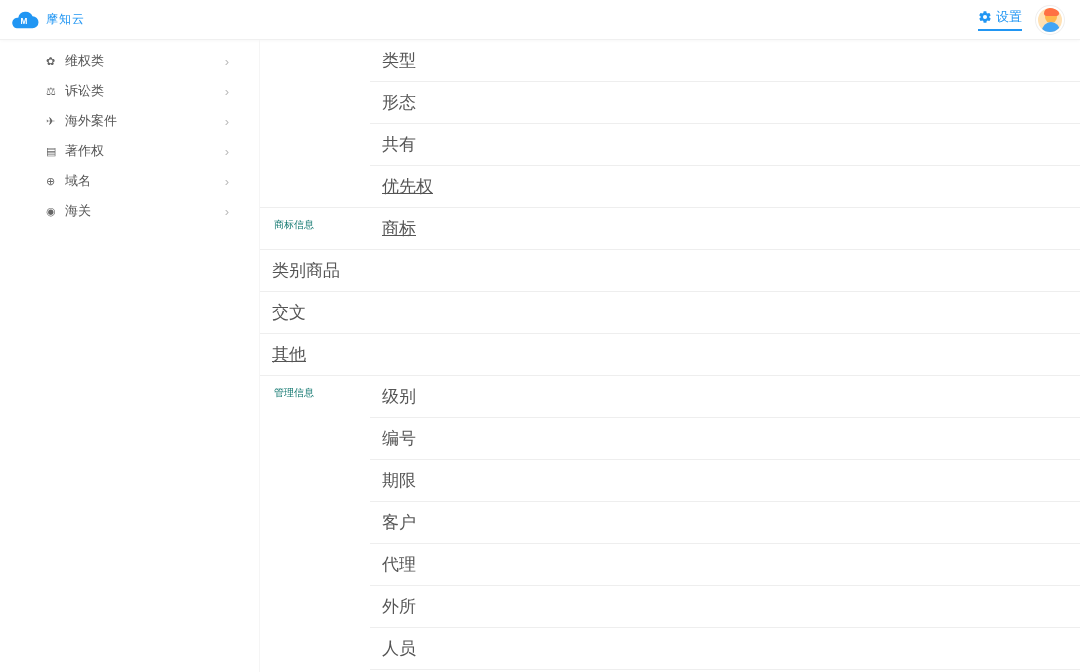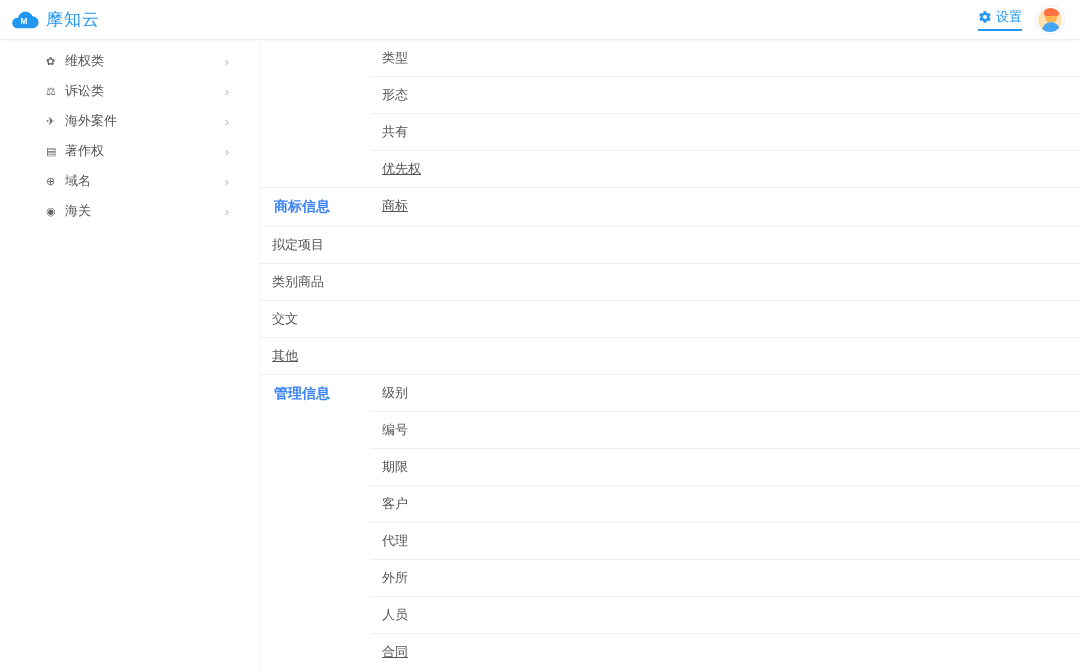--- a/index.html
+++ b/index.html
@@ -26,21 +26,21 @@
       align-items: center;
       gap: 6px;
     }
     .logo-icon {
       width: 30px;
       height: 22px;
       position: relative;
     }
     .logo-icon svg { display: block; }
     .logo-text {
-      font-size: 17px;
+      font-size: 12px;
       font-weight: 500;
       color: #2196f3;
       letter-spacing: 1px;
     }
     .header-right {
       display: flex;
       align-items: center;
       gap: 14px;
     }
     .settings-link {
@@ -128,35 +128,34 @@
       font-size: 13px;
     }
     .content {
       flex: 1;
       overflow: auto;
     }
     .sub-row {
       border-bottom: 1px solid #eee;
       padding: 9px 12px;
       color: #555;
-      font-size: 13px;
+      font-size: 17px;
       cursor: pointer;
     }
     .sub-row:last-child { }
     .group-wrap {
       display: flex;
       border-bottom: 1px solid #eee;
     }
     .group-wrap:last-child { border-bottom: none; }
     .group-label {
       width: 110px;
       padding: 10px 8px 10px 14px;
-      color: #3b82f6;
-      font-size: 14px;
-      font-weight: bold;
+      color: #0f766e;
+      font-size: 10px;
     }
     .group-rows {
       flex: 1;
     }
     .group-rows .sub-row {
       border-bottom: 1px solid #eee;
     }
     .group-rows .sub-row:last-child { border-bottom: none; text-decoration: underline; }
   </style>
 </head>
@@ -241,21 +240,20 @@
         </div>
       </div>
       <div class="group-wrap">
         <div class="group-label">商标信息</div>
         <div class="group-rows">
           <div class="sub-row">商标</div>
         </div>
       </div>
       <div class="group-wrap">
         <div class="group-rows">
-          <div class="sub-row">拟定项目</div>
           <div class="sub-row">类别商品</div>
           <div class="sub-row">交文</div>
           <div class="sub-row">其他</div>
         </div>
       </div>
       <div class="group-wrap">
         <div class="group-label">管理信息</div>
         <div class="group-rows">
           <div class="sub-row">级别</div>
           <div class="sub-row">编号</div>

